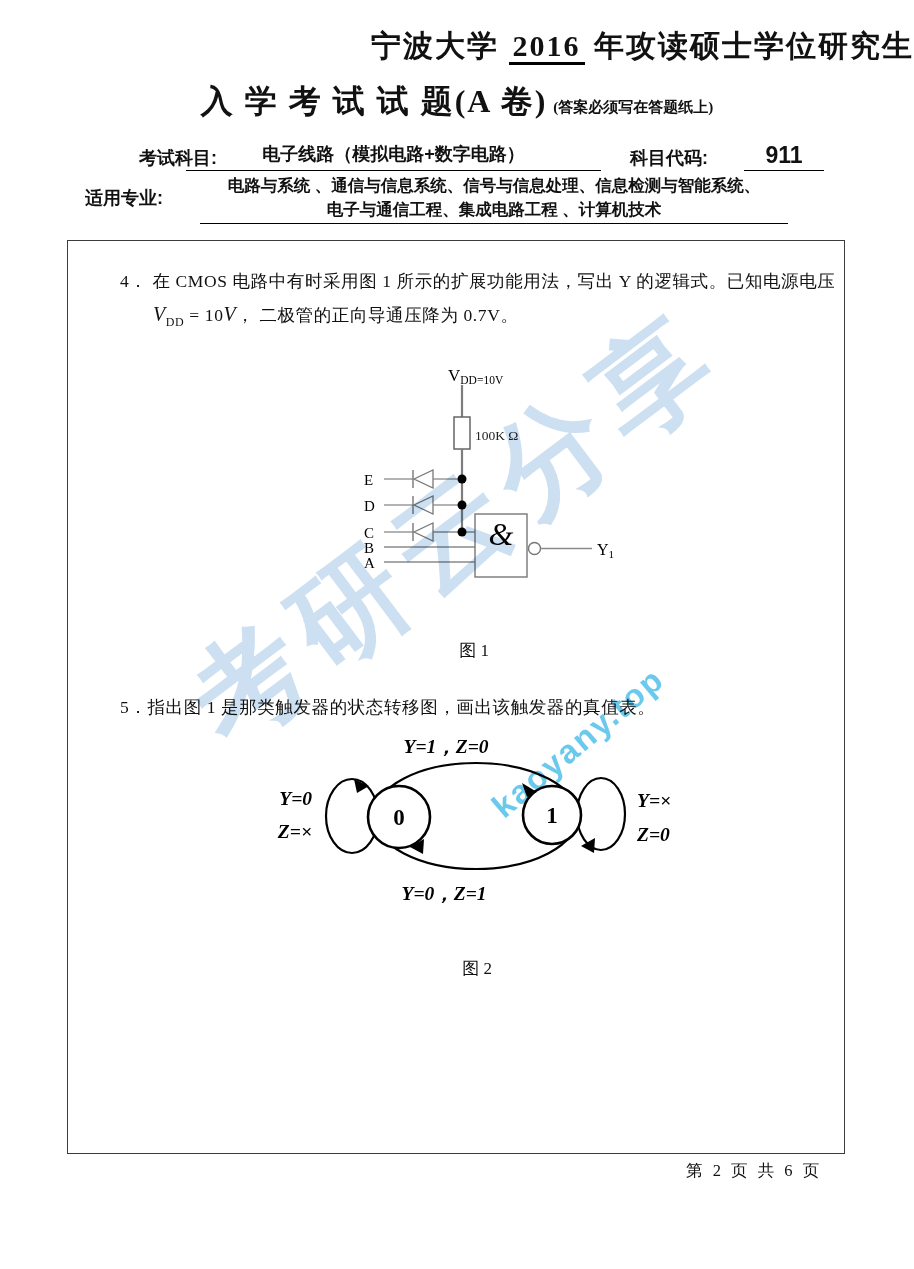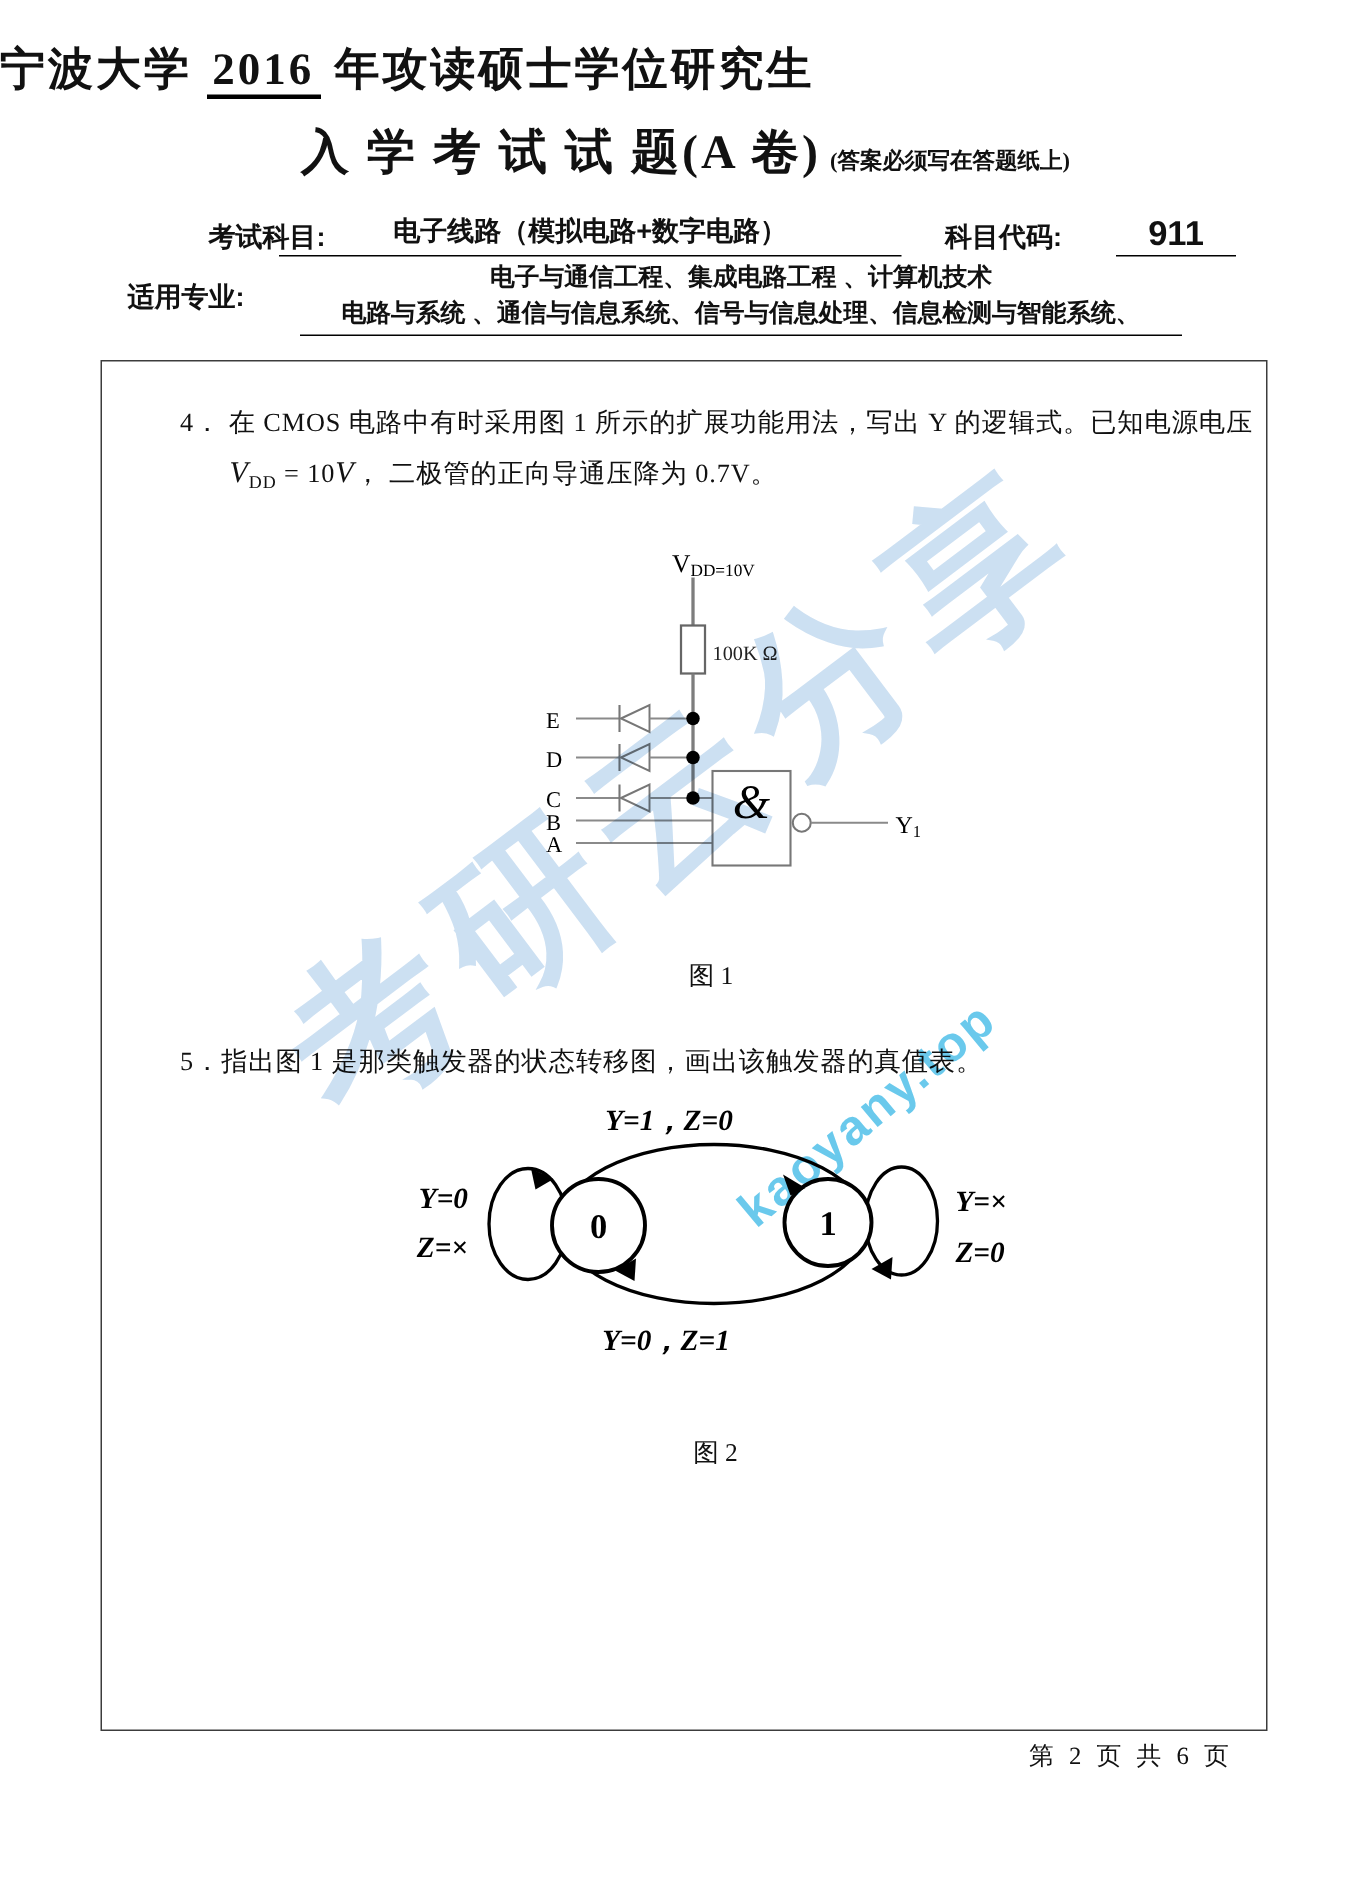--- a/index.html
+++ b/index.html
@@ -1,21 +1,21 @@
 <!DOCTYPE html>
 <html><head>
 <meta charset="utf-8">
 <style>
   html,body{margin:0;padding:0;background:#fff;}
   .page{position:relative;width:914px;height:1269px;background:#fff;overflow:hidden;
         font-family:"Liberation Serif","DejaVu Serif",serif;color:#111;}
   .abs{position:absolute;}
 
   
-  .title1{left:0;top:26px;width:914px;text-align:left;font-size:30px;font-weight:bold;
+  .title1{left:0;top:26px;width:914px;text-align:right;font-size:30px;font-weight:bold;
           letter-spacing:2px;white-space:nowrap;}
   .title1 .year{text-decoration:none;border-bottom:3px solid #000;padding:0 4px;}
   .title2{left:0;top:80px;width:914px;text-align:center;white-space:nowrap;}
   .title2 .main{font-size:32px;font-weight:bold;letter-spacing:2px;}
   .title2 .note{font-size:15px;font-weight:bold;margin-left:6px;}
 
   
   .formlbl{font-family:"Liberation Sans","DejaVu Sans",sans-serif;font-weight:bold;
            font-size:18px;white-space:nowrap;}
   .cell{font-family:"Liberation Sans","DejaVu Sans",sans-serif;font-weight:bold;
@@ -54,22 +54,22 @@
   <div class="abs title2">
     <span class="main">入 学 考 试 试 题(A 卷)</span><span class="note">(答案必须写在答题纸上)</span>
   </div>
 
   <div class="abs formlbl" style="left:95px;top:146px;margin-left:44px;">考试科目:</div>
   <div class="abs cell subject-cell">电子线路（模拟电路+数字电路）</div>
   <div class="abs formlbl" style="left:630px;top:146px;">科目代码:</div>
   <div class="abs cell code-cell">911</div>
   <div class="abs formlbl" style="left:85px;top:186px;">适用专业:</div>
   <div class="abs cell major-cell">
+    <div>电路与系统 、通信与信息系统、信号与信息处理、信息检测与智能系统、</div>
     <div>电子与通信工程、集成电路工程 、计算机技术</div>
-    <div>电路与系统 、通信与信息系统、信号与信息处理、信息检测与智能系统、</div>
   </div>
 
   <div class="abs content-box"></div>
 
   <div class="abs qtext" style="left:120px;top:269px;">4． 在 CMOS 电路中有时采用图 1 所示的扩展功能用法，写出 Y 的逻辑式。已知电源电压</div>
   <div class="abs qtext formula" style="left:153px;top:303px;">
     <i>V</i><sub>DD</sub><span> = 10</span><i>V</i><span>， 二极管的正向导通压降为 0.7V。</span>
   </div>
 
   <svg style="left:350px;top:360px;width:300px;height:235px;" viewBox="350 360 300 235">

